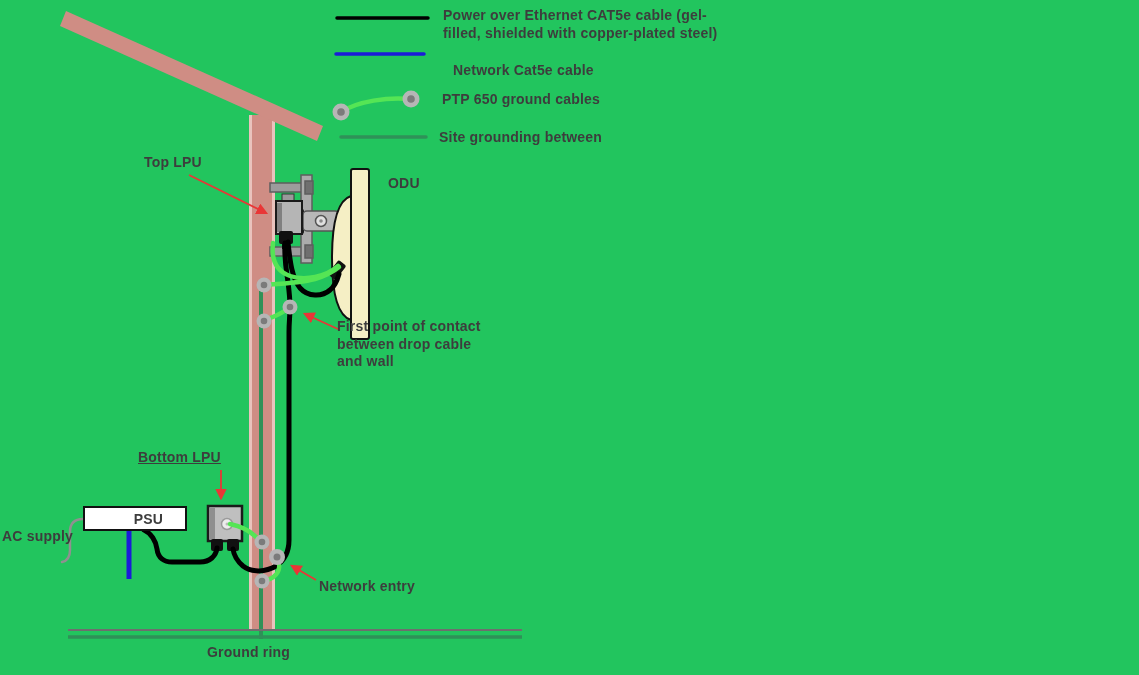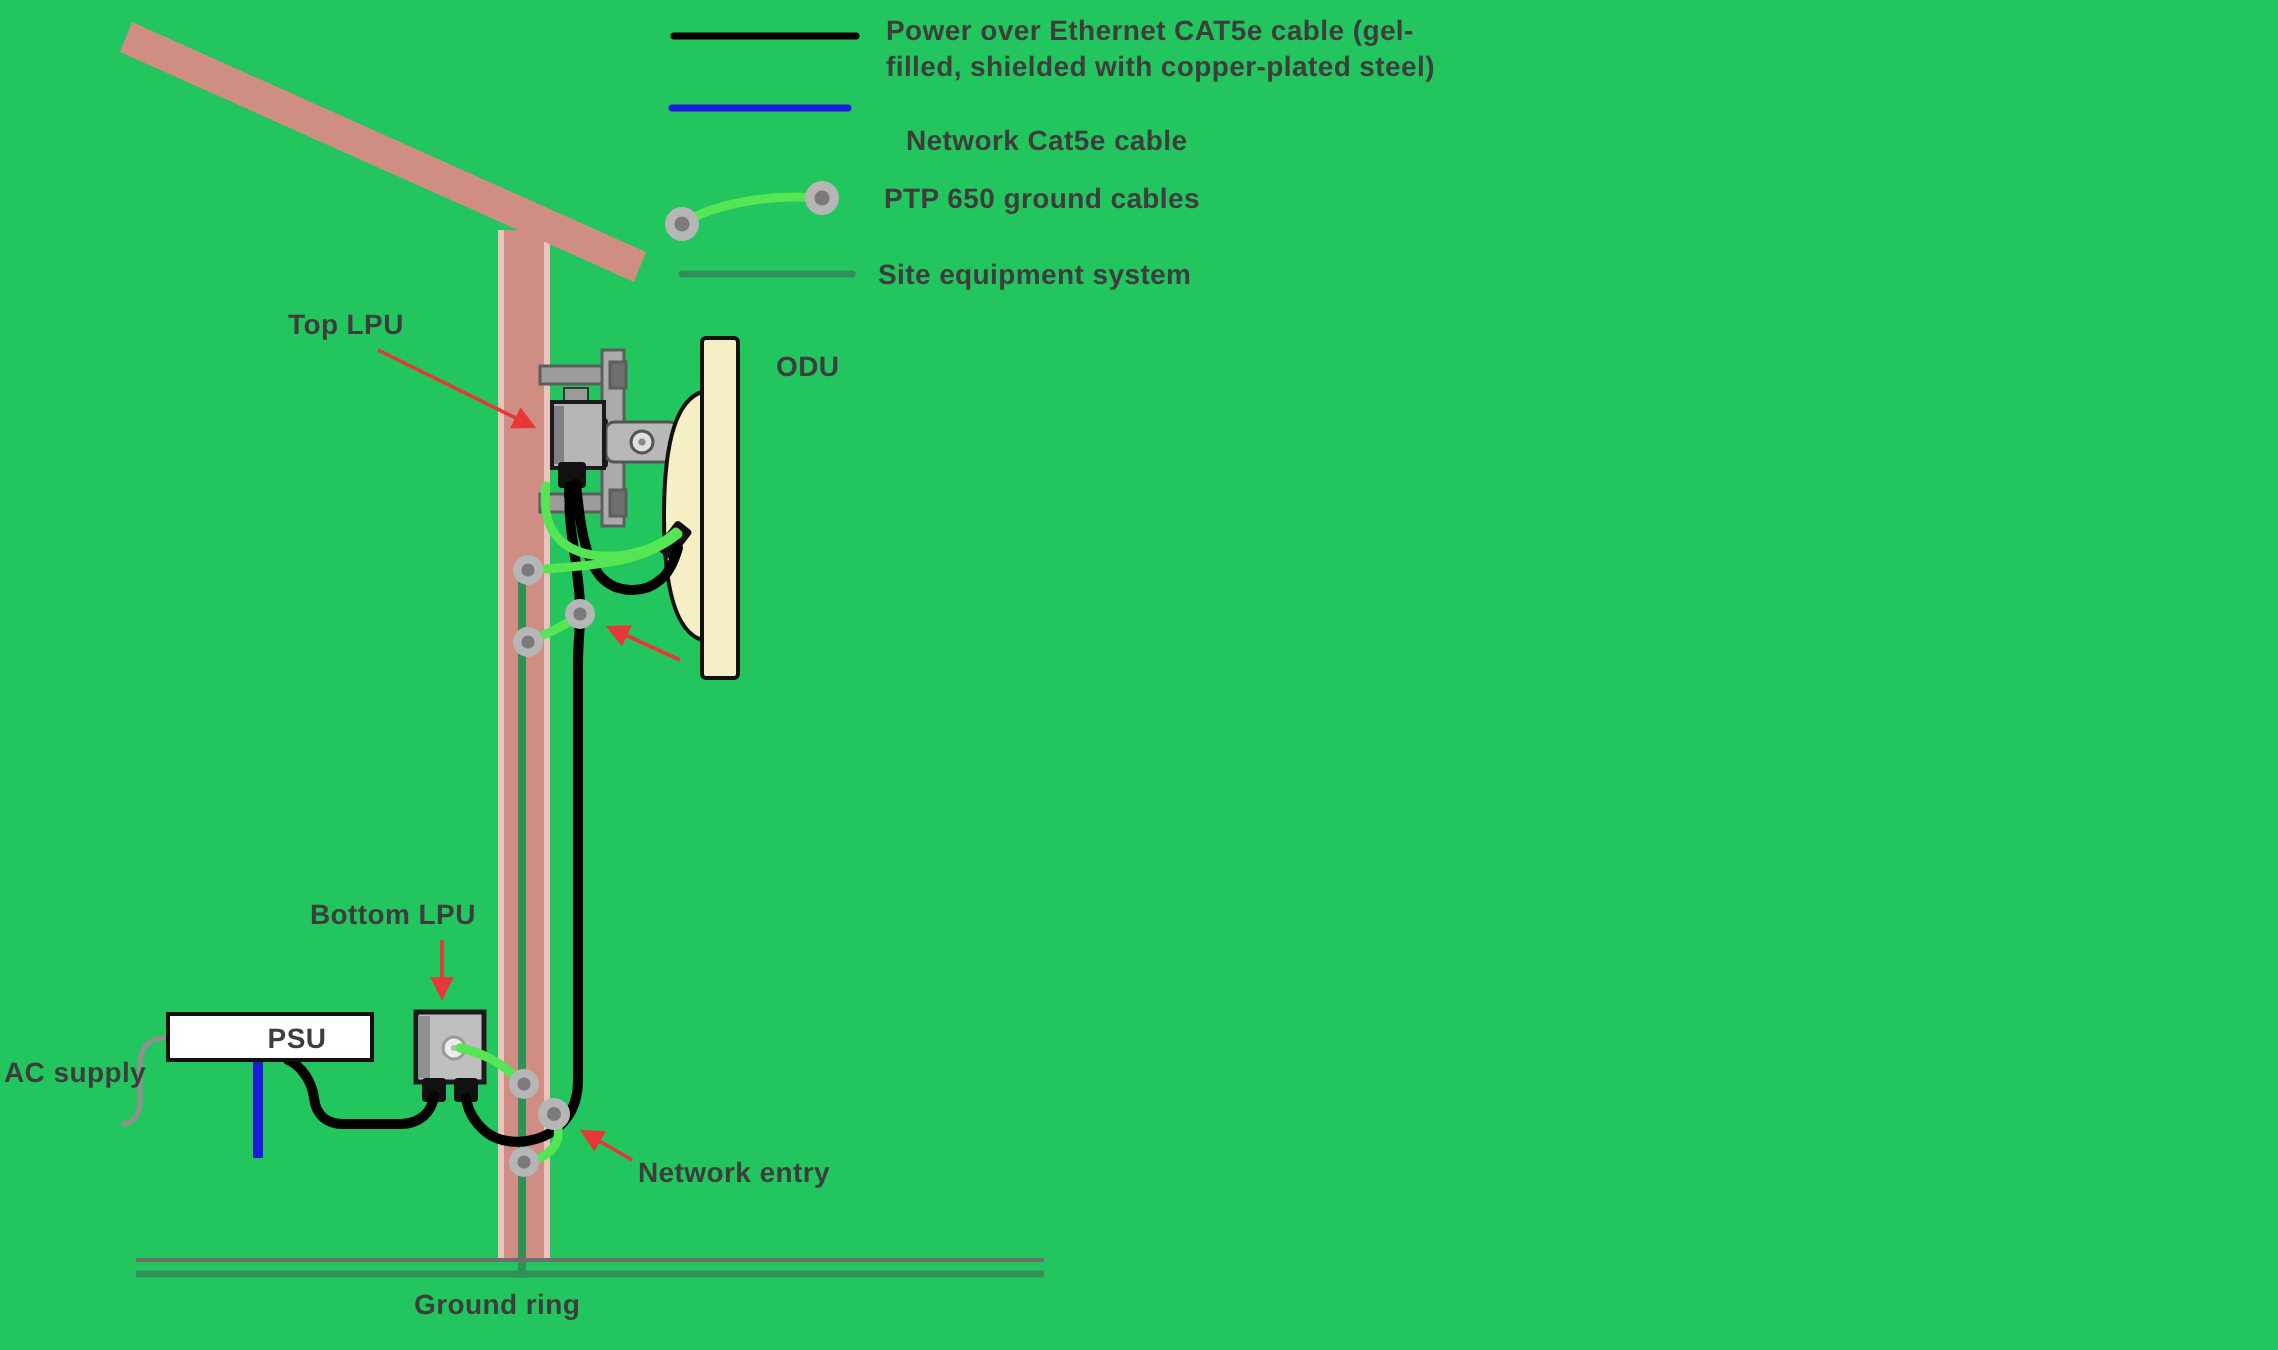--- a/index.html
+++ b/index.html
@@ -162,24 +162,27 @@
       <path d="M 340,330 L 305,314" marker-end="url(#arrowR)"></path>
       <path d="M 221,470 L 221,498" marker-end="url(#arrowR)"></path>
       <path d="M 316,580 L 292,566" marker-end="url(#arrowR)"></path>
     </g>
   </svg>
 
   <div class="lbl" style="left:443px;top:7px;">Power over Ethernet CAT5e cable (gel-
 filled, shielded with copper-plated steel)</div>
   <div class="lbl" style="left:453px;top:46px;margin-top:16px;">Network Cat5e cable</div>
   <div class="lbl" style="left:442px;top:91px;">PTP 650 ground cables</div>
-  <div class="lbl" style="left:439px;top:129px;">Site equipment system</div>
+  <div class="lbl" style="left:439px;top:129px;">Site grounding between</div>
 
   <div class="lbl" style="left:144px;top:154px;">Top LPU</div>
   <div class="lbl" style="left:388px;top:175px;">ODU</div>
-  <div class="lbl" style="left:155px;top:449px;">Bottom LPU</div>
+  <div class="lbl" style="left:337px;top:318px;">First point of contact
+between drop cable
+and wall</div>
+  <div class="lbl" style="left:138px;top:449px;text-decoration:underline;">Bottom LPU</div>
   <div class="lbl" style="left:2px;top:528px;">AC supply</div>
   <div class="lbl" style="left:319px;top:578px;">Network entry</div>
   <div class="lbl" style="left:207px;top:644px;">Ground ring</div>
 
   <div class="box" style="left:83px;top:506px;width:73px;height:21px;padding-left:27px;">PSU</div>
 
 </div>
 
 </body></html>

